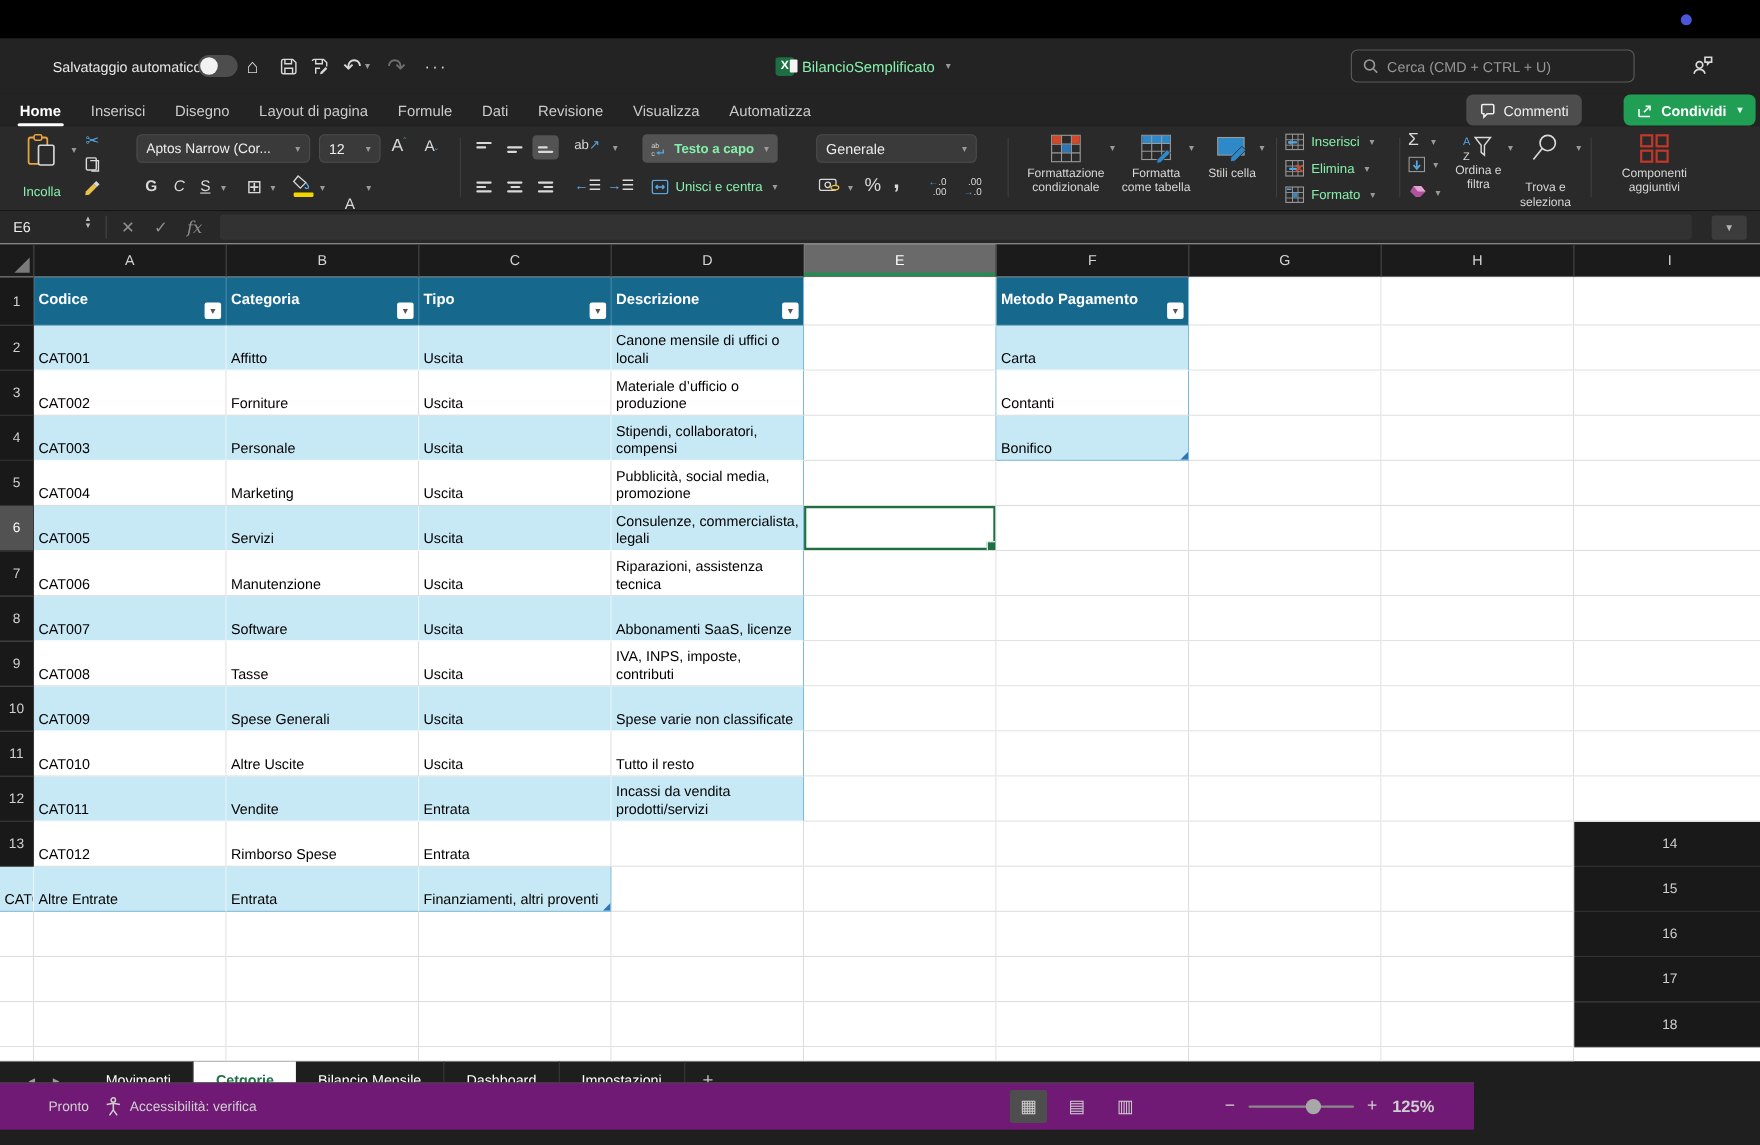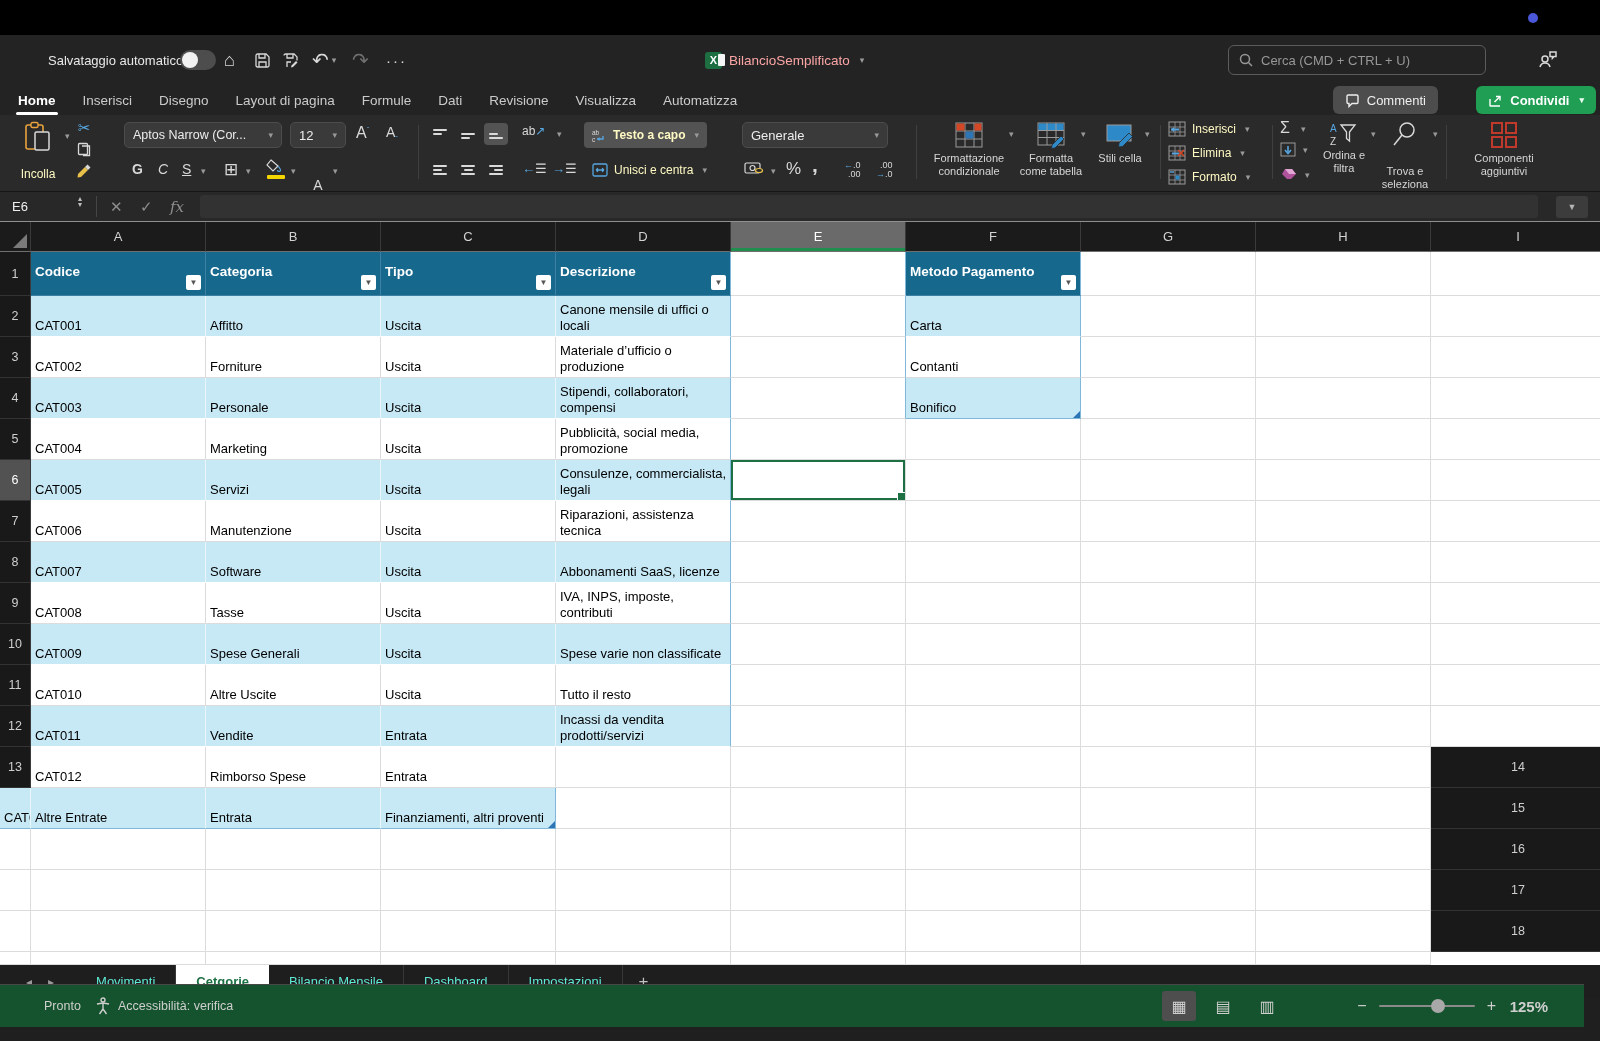--- a/index.html
+++ b/index.html
@@ -16,21 +16,21 @@
   #autosave-toggle{left:180px;width:36px;height:20px;top:15px;background:#4d4d4d;border-radius:10px;}
   #autosave-toggle .knob{position:absolute;left:2px;top:2px;width:16px;height:16px;border-radius:50%;background:#f2f2f2;}
   .ticon{color:#d9d9d9;font-size:18px;}
   .dim{color:#6f6f6f!important;}
   .chev{color:#9a9a9a;font-size:9px;margin-left:3px;}
   #doc-title-group{left:705px;gap:7px;}
   #excel-icon{width:17px;height:17px;background:#1d6f42;border-radius:3px;color:#fff;font-size:11px;font-weight:bold;
     display:flex;align-items:center;justify-content:center;position:relative;}
   #excel-icon:after{content:"";position:absolute;right:-3px;top:2px;width:7px;height:12px;background:#f5f5f5;border-radius:1px;}
   #excel-icon span{position:relative;z-index:2;}
-  #doc-title{font-size:13.5px;color:#fca5a5;}
+  #doc-title{font-size:13.5px;color:#86efac;}
   #search-box{left:1228px;top:10px;width:258px;height:30px;border:1px solid #5c5c5c;border-radius:6px;
     display:flex;align-items:center;gap:8px;padding:0 10px;box-sizing:border-box;}
   #search-box .ph{font-size:13px;color:#979797;}
   #person-chat{left:1536px;top:12px;}
   svg{display:block;}
   
   #tabrow{left:0;top:85px;width:1600px;height:30px;background:#232323;padding-left:10px;}
   #menu-tabs{position:absolute;left:18px;top:0;height:30px;display:flex;gap:27px;align-items:center;}
   .mtab{font-size:13.5px;color:#cbcbcb;position:relative;cursor:default;white-space:nowrap;}
   .mtab.act{color:#fff;font-weight:bold;}
@@ -38,21 +38,21 @@
   .pill{position:absolute;top:1px;height:28px;border-radius:6px;display:flex;align-items:center;gap:7px;padding:0 12px;font-size:13px;}
   #comments-btn{right:172px;background:#4d4d4d;color:#eee;}
   #share-btn{right:14px;background:#1f9e54;color:#fff;font-weight:bold;}
   
   #toolbar{left:0;top:115px;width:1600px;height:77px;background:#2a2a2a;border-bottom:1px solid #151515;box-sizing:border-box;}
   .grp{position:absolute;top:0;height:76px;}
   .vdiv{position:absolute;top:10px;bottom:12px;width:1px;background:#3f3f3f;}
   .box{background:#3a3a3a;border:1px solid #4c4c4c;border-radius:5px;display:flex;align-items:center;
     padding:0 8px;box-sizing:border-box;font-size:13px;color:#ececec;justify-content:space-between;}
   .lbl{font-size:11px;color:#d6d6d6;text-align:center;line-height:1.18;}
-  .lbl12{font-size:12px;color:#fef9c3;}
+  .lbl12{font-size:12px;color:#86efac;}
   .ib{display:flex;align-items:center;justify-content:center;border-radius:4px;}
   .ib.on{background:#535353;}
   .gl{color:#d9d9d9;}
   .stack{display:flex;flex-direction:column;align-items:center;justify-content:center;}
   
   .bars{display:flex;flex-direction:column;gap:2px;}
   .bars i{display:block;height:2px;background:#d9d9d9;border-radius:1px;}
   .ylw{position:relative;}
   .ubar{position:absolute;left:1px;right:1px;bottom:0px;height:4px;border-radius:1px;}
   
@@ -87,25 +87,25 @@
   .cell.b-b{border-bottom:1px solid #7fb8d8!important;}
   .cell.selcell{box-shadow:inset 0 0 0 2px #1d7044;}
   .fillh{position:absolute;right:0;bottom:0;width:7px;height:7px;background:#1d7044;border-left:1px solid #fff;border-top:1px solid #fff;}
   .fbtn{position:absolute;right:4px;bottom:5px;width:15px;height:15px;background:#fff;border-radius:2px;
     display:flex;align-items:center;justify-content:center;color:#555;font-size:8px;font-weight:normal;}
   .bluecorner{position:absolute;right:0;bottom:0;border-style:solid;border-width:0 0 7px 7px;
     border-color:transparent transparent #2e75b6 transparent;}
   
   #tabsbar{left:0;top:965px;width:1600px;height:33px;background:#1e1e1e;display:flex;align-items:stretch;}
   #tabnav{display:flex;align-items:center;gap:16px;padding:0 22px 0 26px;color:#9a9a9a;font-size:12px;}
-  .stab{display:flex;align-items:center;padding:0 20px;font-size:13px;color:#5eead4;border-right:1px solid #383838;white-space:nowrap;}
+  .stab{display:flex;align-items:center;padding:0 20px;font-size:13px;color:#ffffff;border-right:1px solid #383838;white-space:nowrap;}
   .stab.act{background:#fff;color:#1d7044;font-weight:bold;border-right:none;}
   #addtab{display:flex;align-items:center;padding:0 16px;color:#c2c2c2;font-size:17px;}
   
-  #statusbar{left:0;top:984px;width:1584px;height:43px;background:#14532d;border-top:1px solid #474747;box-sizing:border-box;}
+  #statusbar{left:0;top:984px;width:1340px;height:43px;background:#701a75;border-top:1px solid #474747;box-sizing:border-box;}
   .sb{position:absolute;top:0;height:42px;display:flex;align-items:center;font-size:12.5px;color:#cfcfcf;}
   #sb-ready{left:44px;}
   #sb-access{left:95px;gap:7px;}
   #view-btns{right:300px;gap:10px;}
   .vbtn{width:34px;height:30px;display:flex;align-items:center;justify-content:center;border-radius:3px;color:#cfcfcf;font-size:16px;}
   .vbtn.on{background:#4e4e4e;}
   #zoomctl{right:88px;gap:12px;}
   #ztrack{position:relative;width:96px;height:2px;background:#8a8a8a;border-radius:1px;}
   #zknob{position:absolute;left:52px;top:-6px;width:14px;height:14px;border-radius:50%;background:#a8a8a8;}
   #sb-zoom{right:36px;font-size:15px;font-weight:bold;}

